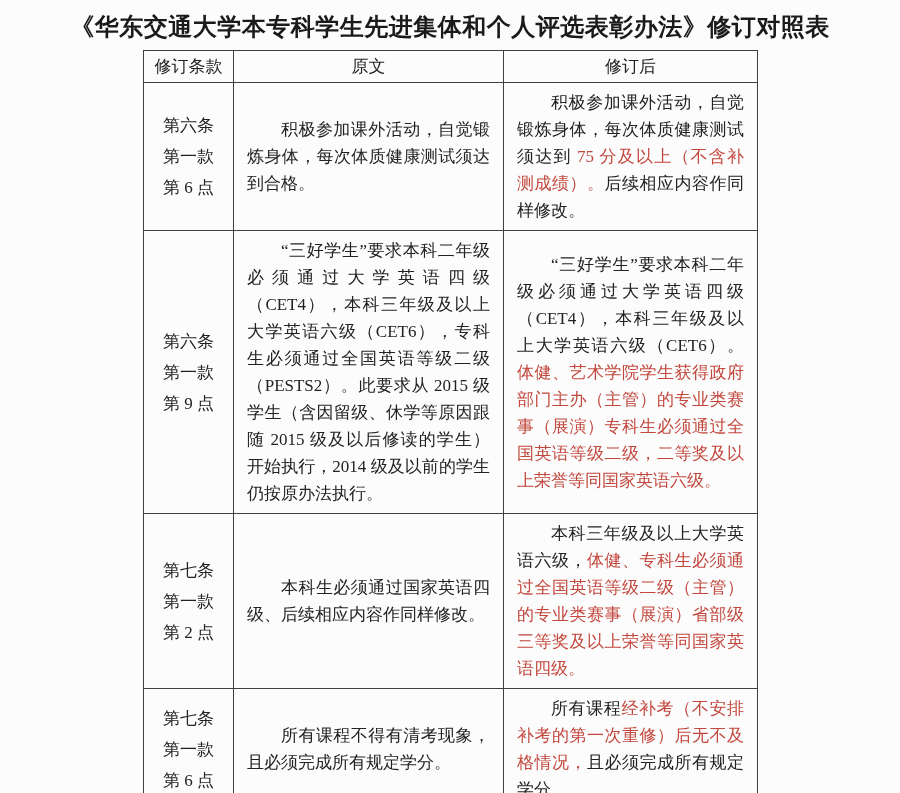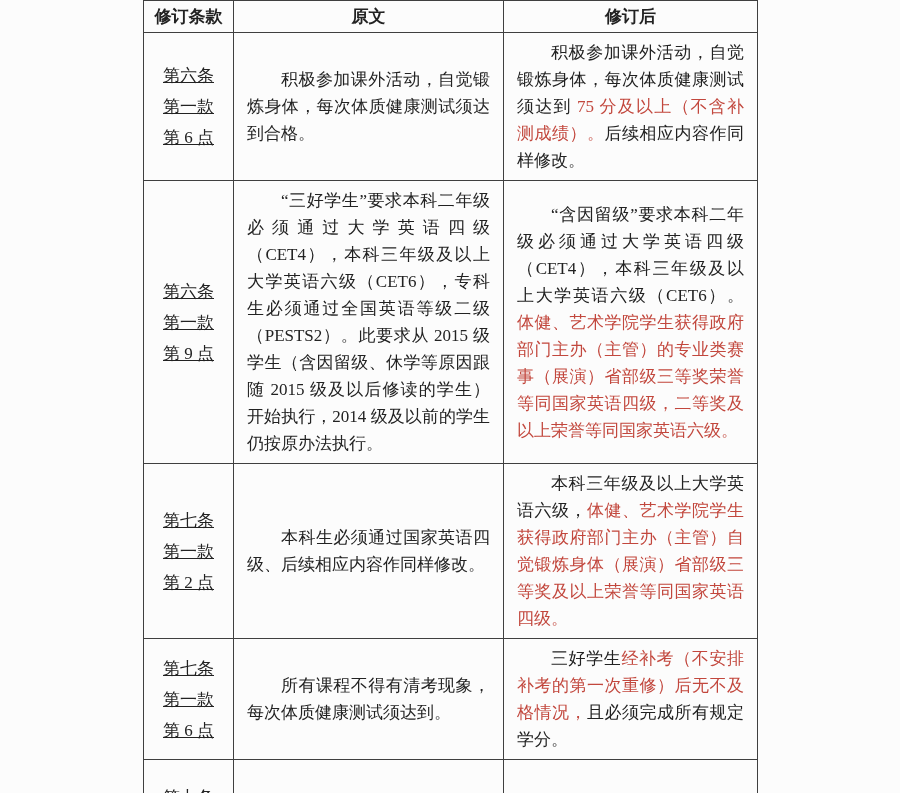--- a/index.html
+++ b/index.html
@@ -37,49 +37,49 @@
   table.cmp col.c2{width:270px;}
   table.cmp col.c3{width:254px;}
   table.cmp th, table.cmp td{
     border:1px solid var(--border);
     vertical-align:middle;
     padding:2px 9px;
   }
   table.cmp th{
     height:32px;
     font-size:17px;
-    font-weight:700;
+    font-weight:400;
     text-align:center;
     padding:0;
   }
   tr.row-1{height:146px;}
   tr.row-2{height:252px;}
   tr.row-3{height:134px;}
   tr.row-4{height:108px;}
   tr.row-5{height:76px;}
   td.clause{
     text-align:center;
     font-size:17px;
     line-height:31px;
     padding:2px 2px;
-    text-decoration:underline;
   }
   td.original p, td.revised p{
     margin:4px;
     font-size:17px;
     line-height:27px;
     text-align:justify;
     text-indent:2em;
   }
   span.red{color:var(--red);}
 </style>
 </head>
 <body>
 
 <div class="page">
+  <div class="title">《华东交通大学本专科学生先进集体和个人评选表彰办法》修订对照表</div>
 
   <table class="cmp">
     <colgroup>
       <col class="c1">
         <col class="c2">
         <col class="c3">
     </colgroup>
     <thead>
       <tr>
         <th>修订条款</th>
@@ -104,47 +104,47 @@
         <tr class="row-2">
           <td class="clause">
             <div>第六条</div>
             <div>第一款</div>
             <div>第 9 点</div>
           </td>
           <td class="original">
             <p><span>“三好学生”要求本科二年级必须通过大学英语四级（CET4），本科三年级及以上大学英语六级（CET6），专科生必须通过全国英语等级二级（PESTS2）。此要求从 2015 级学生（含因留级、休学等原因跟随 2015 级及以后修读的学生）开始执行，2014 级及以前的学生仍按原办法执行。</span></p>
           </td>
           <td class="revised">
-            <p><span>“含因留级”要求本科二年级必须通过大学英语四级（CET4），本科三年级及以上大学英语六级（CET6）。</span><span class="red">体健、艺术学院学生获得政府部门主办（主管）的专业类赛事（展演）省部级三等奖荣誉等同国家英语四级，二等奖及以上荣誉等同国家英语六级。</span></p>
+            <p><span>“三好学生”要求本科二年级必须通过大学英语四级（CET4），本科三年级及以上大学英语六级（CET6）。</span><span class="red">体健、艺术学院学生获得政府部门主办（主管）的专业类赛事（展演）专科生必须通过全国英语等级二级，二等奖及以上荣誉等同国家英语六级。</span></p>
           </td>
         </tr>
         <tr class="row-3">
           <td class="clause">
             <div>第七条</div>
             <div>第一款</div>
             <div>第 2 点</div>
           </td>
           <td class="original">
             <p><span>本科生必须通过国家英语四级、后续相应内容作同样修改。</span></p>
           </td>
           <td class="revised">
-            <p><span>本科三年级及以上大学英语六级，</span><span class="red">体健、艺术学院学生获得政府部门主办（主管）自觉锻炼身体（展演）省部级三等奖及以上荣誉等同国家英语四级。</span></p>
+            <p><span>本科三年级及以上大学英语六级，</span><span class="red">体健、专科生必须通过全国英语等级二级（主管）的专业类赛事（展演）省部级三等奖及以上荣誉等同国家英语四级。</span></p>
           </td>
         </tr>
         <tr class="row-4">
           <td class="clause">
             <div>第七条</div>
             <div>第一款</div>
             <div>第 6 点</div>
           </td>
           <td class="original">
-            <p><span>所有课程不得有清考现象，每次体质健康测试须达到。</span></p>
+            <p><span>所有课程不得有清考现象，且必须完成所有规定学分。</span></p>
           </td>
           <td class="revised">
-            <p><span>三好学生</span><span class="red">经补考（不安排补考的第一次重修）后无不及格情况，</span><span>且必须完成所有规定学分。</span></p>
+            <p><span>所有课程</span><span class="red">经补考（不安排补考的第一次重修）后无不及格情况，</span><span>且必须完成所有规定学分。</span></p>
           </td>
         </tr>
         <tr class="row-5">
           <td class="clause">
             <div>第七条</div>
           </td>
           <td class="original center"></td>
           <td class="revised"></td>
         </tr>
       </tbody>

